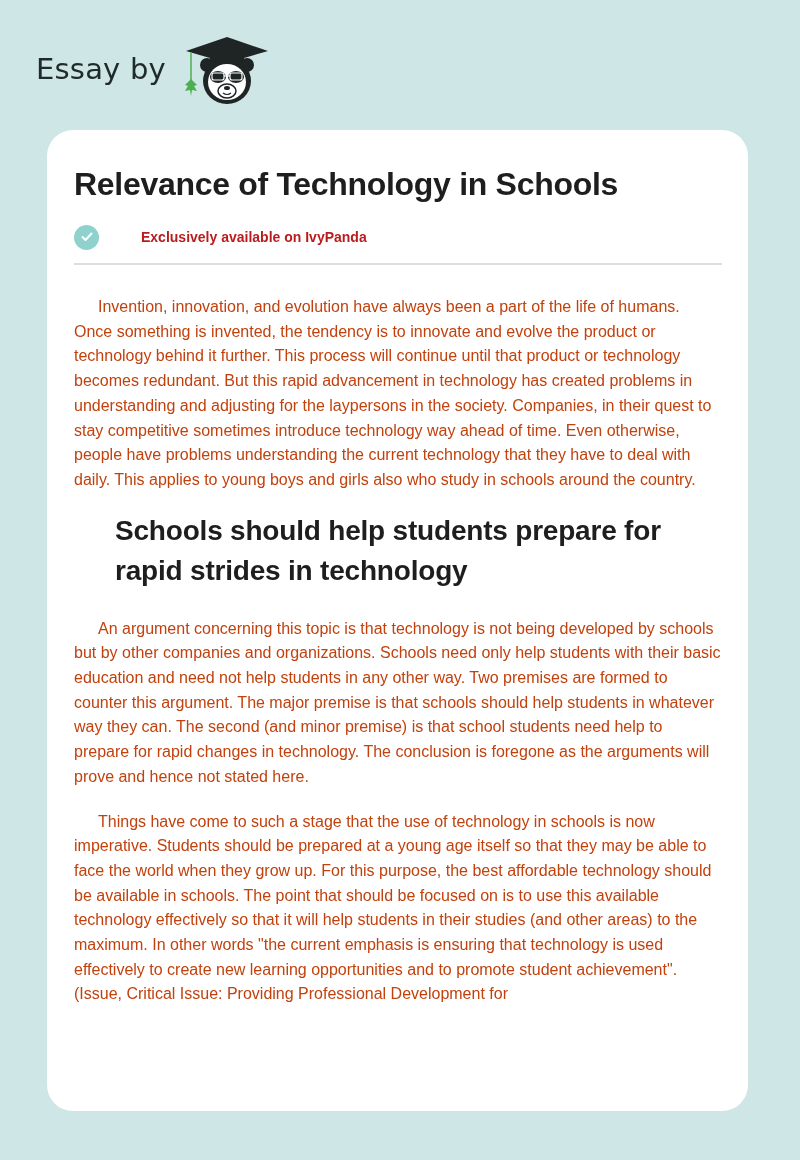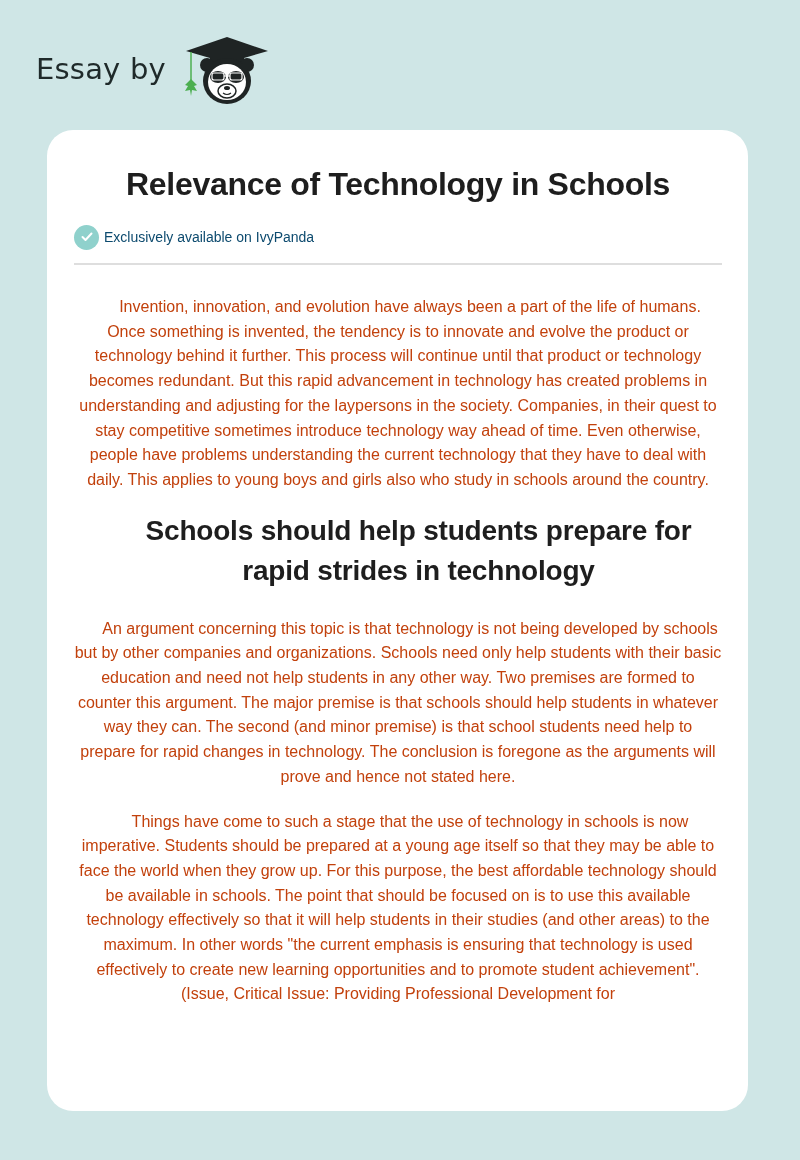--- a/index.html
+++ b/index.html
@@ -32,37 +32,37 @@
   }
   .brand-name sup { font-size: 14px; font-weight: normal; position: relative; top: -4px; }
 
   .card {
     position: absolute; left: 47px; top: 130px;
     width: 701px; height: 981px;
     background: #fff;
     border-radius: 26px;
     overflow: hidden;
   }
-  .card-inner { padding: 35px 26px 0 27px; text-align: center; }
+  .card-inner { padding: 35px 26px 0 27px; }
   .title {
     font-size: 32px; font-weight: bold; color: #1e1e1e;
     margin: 0; line-height: 38px;
     letter-spacing: -0.3px;
   }
   .badge {
     display: flex; align-items: center;
     margin-top: 21px; height: 26px;
   }
   .badge-icon {
     width: 25px; height: 25px; border-radius: 50%;
     background: #8fd1cc;
     display: flex; align-items: center; justify-content: center;
     margin-right: 5px;
   }
-  .badge-text { font-size: 14px; font-weight: normal; color: #0c4a6e; }
+  .badge-text { font-size: 14px; font-weight: bold; color: #b91c1c; margin-left: 37px; }
   .divider { height: 2px; background: #dedede; margin-top: 13px; }
 
   h2 {
     font-size: 28px; font-weight: bold; color: #1e1e1e;
     margin: 0; line-height: 40px; letter-spacing: -0.2px;
   }
   .h-intro { margin-top: 20px; }
   .h-schools { margin-top: 18px; margin-left: 41px; }
   p {
     font-size: 16px; line-height: 24.7px; color: #c2410c;

